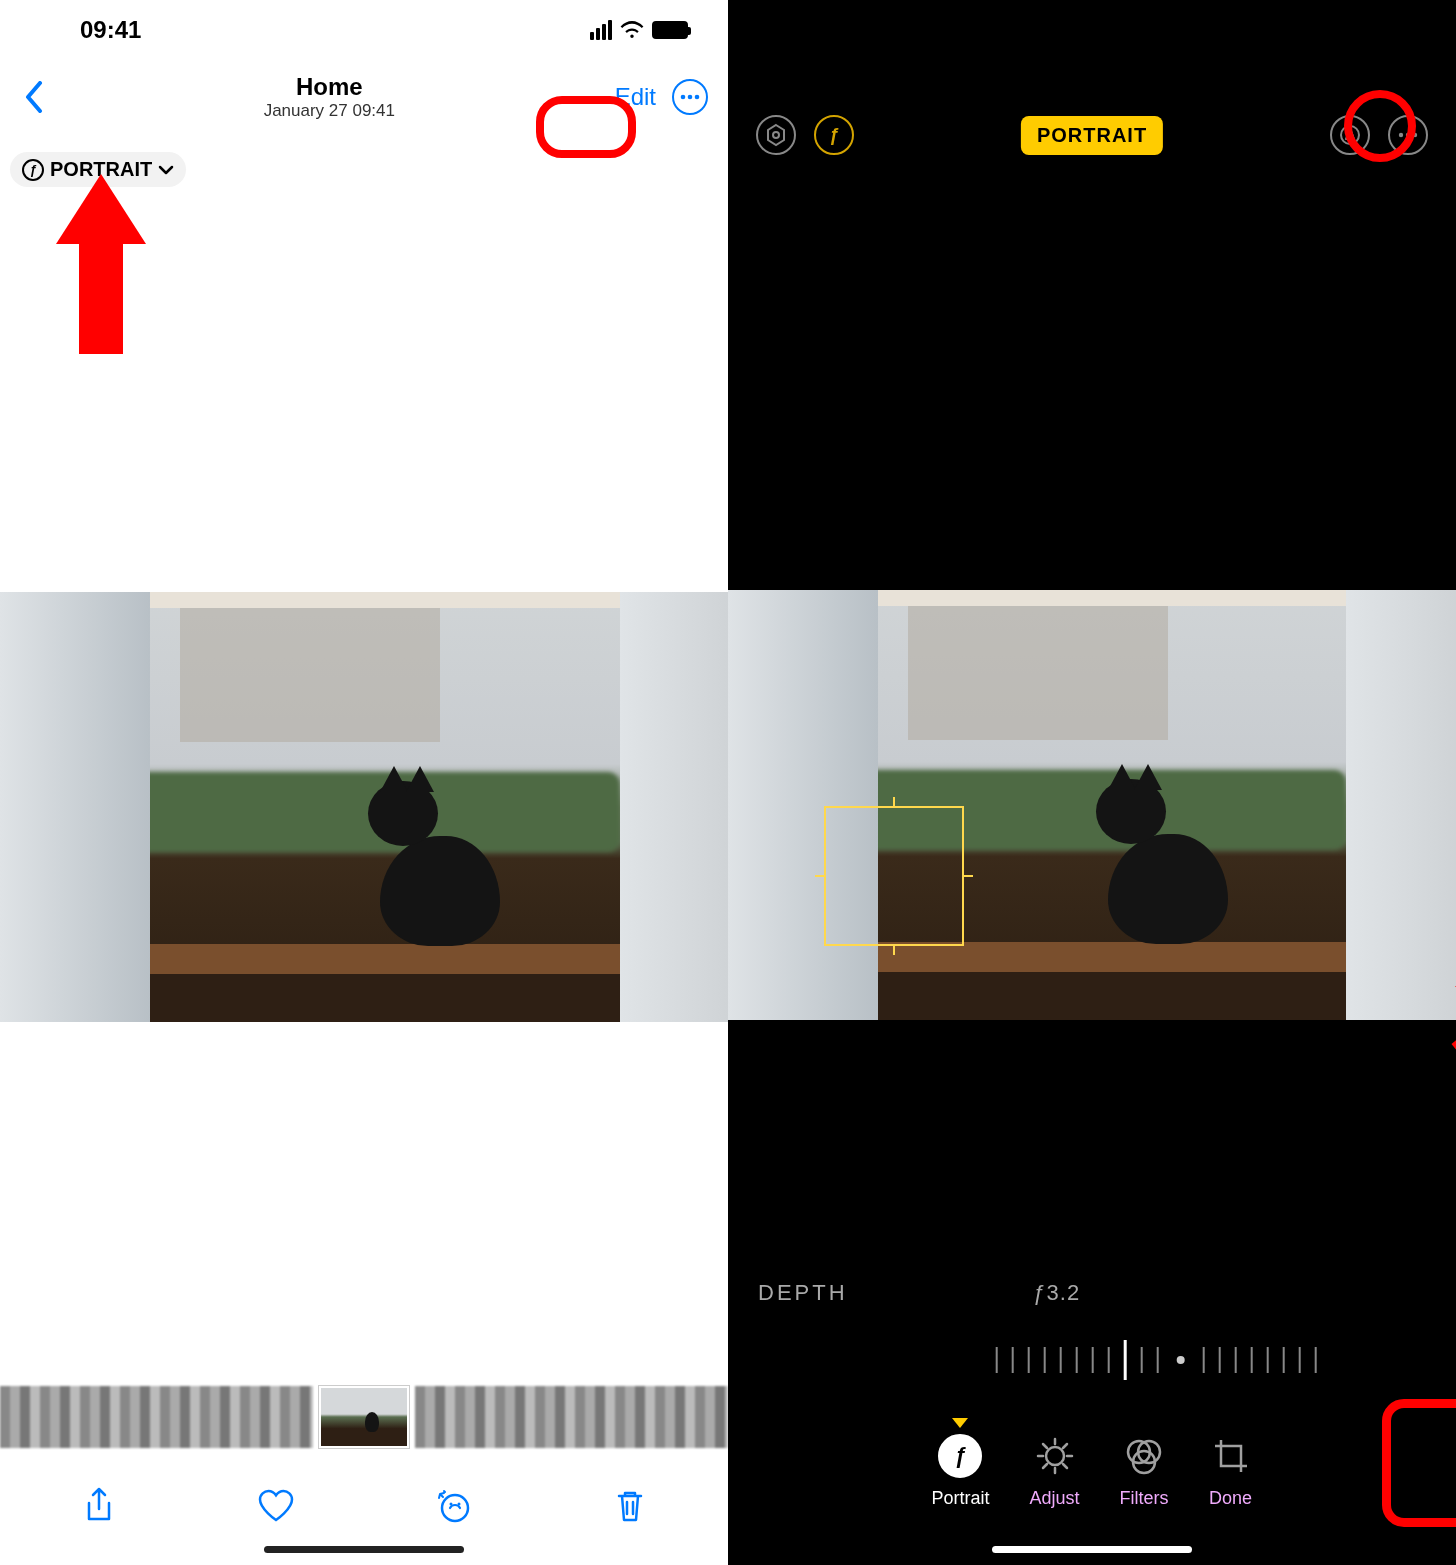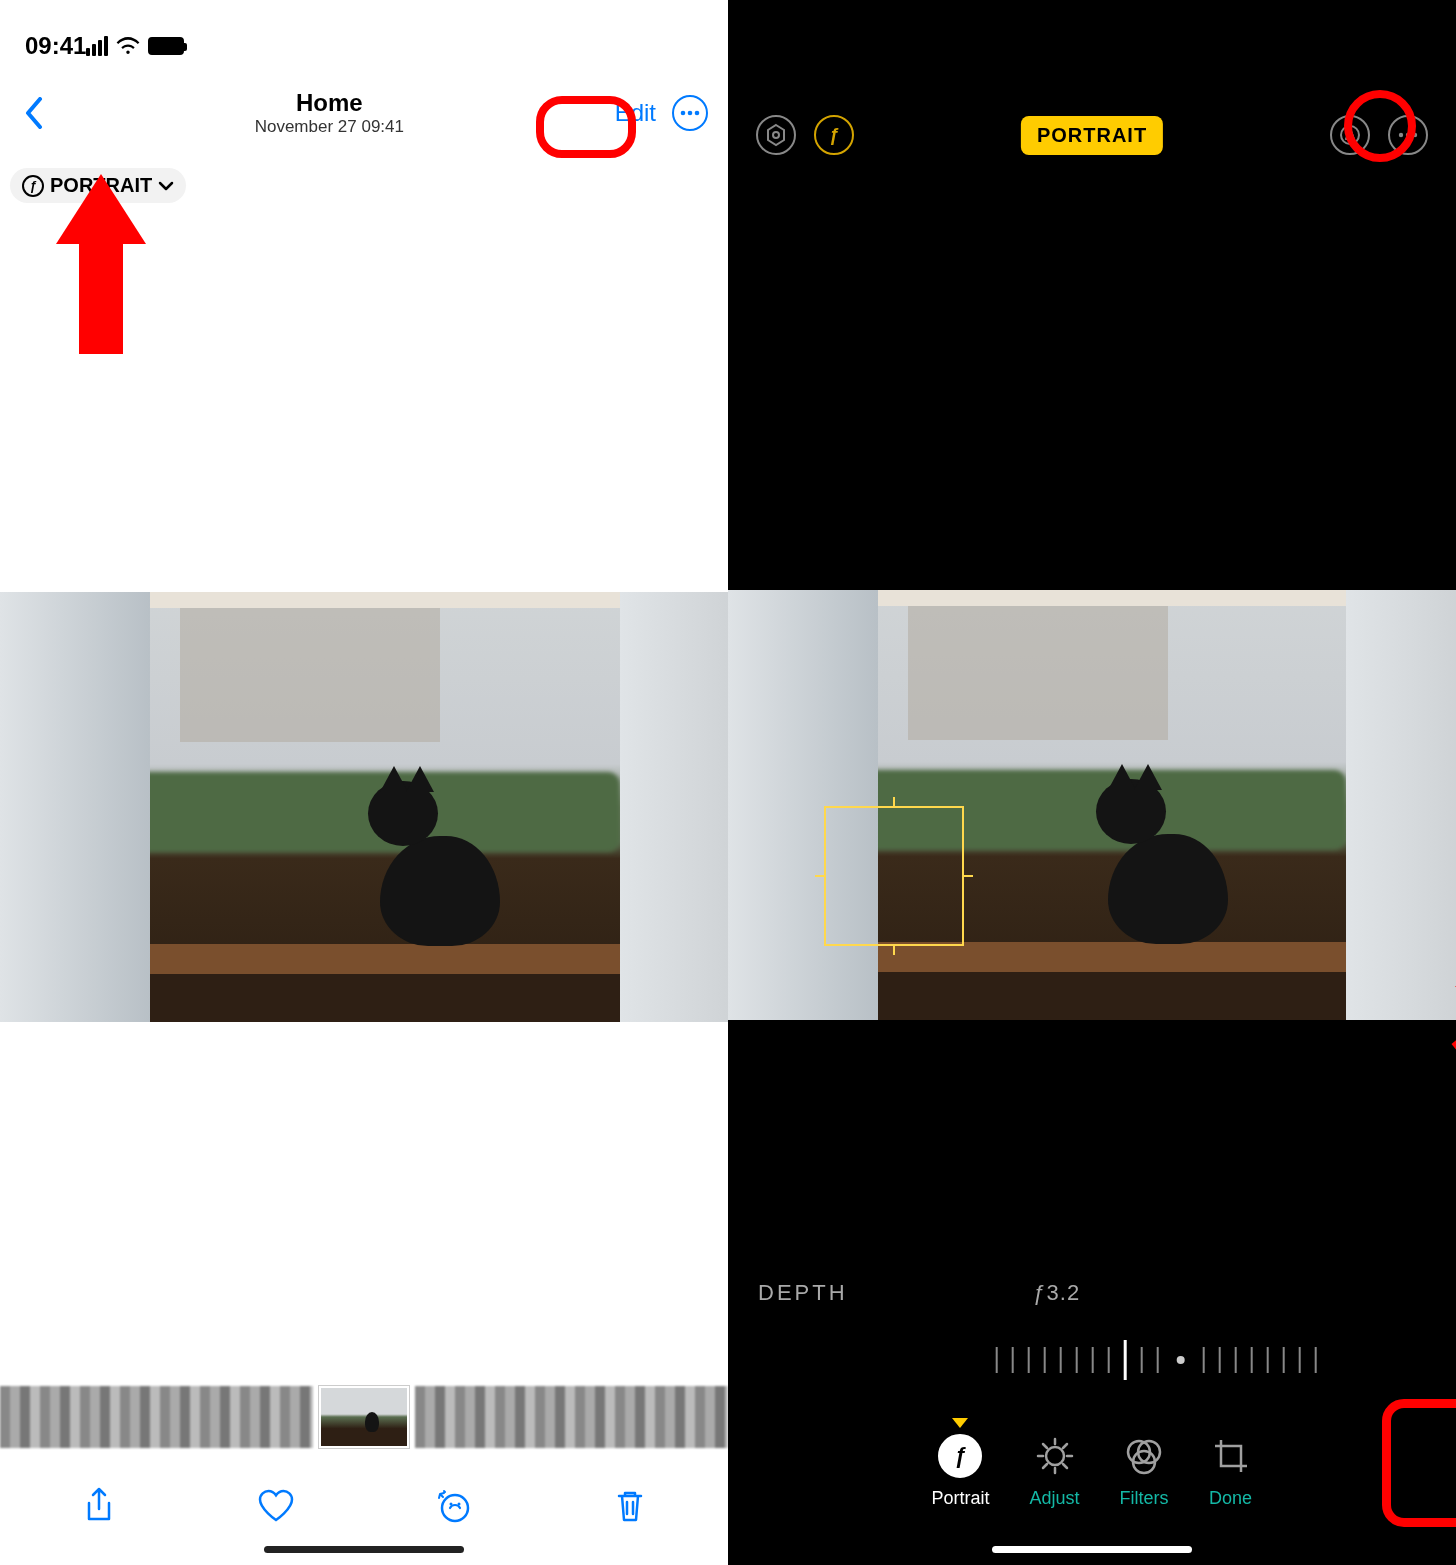--- a/index.html
+++ b/index.html
@@ -12,24 +12,24 @@
   }
   .panel { width: 50%; height: 100%; position: relative; overflow: hidden; }
   .panel-left { background: #fff; }
   .panel-right { background: #000; }
 
   
   .statusbar {
     height: 60px;
     display: flex;
     align-items: center;
-    padding: 0 40px 0 25px;
+    justify-content: space-between;
+    padding: 0 40px 0 80px;
     font-size: 24px;
     font-weight: 700;
-    margin-top: 16px;
   }
   .status-icons { display: flex; align-items: center; gap: 8px; }
   .signal { display: flex; align-items: flex-end; gap: 2px; }
   .signal span { width: 4px; background: #000; border-radius: 1px; }
   .signal span:nth-child(1) { height: 8px; }
   .signal span:nth-child(2) { height: 12px; }
   .signal span:nth-child(3) { height: 16px; }
   .signal span:nth-child(4) { height: 20px; }
   .wifi { font-size: 22px; }
   .battery {
@@ -231,21 +231,21 @@
   .slider .tick-l { width:2px; height:26px; background:#888; }
   .slider .tick-cur { width:3px; height:40px; background:#fff; }
   .slider .dot { width:8px; height:8px; background:#ccc; border-radius:50%; margin:0 4px; }
 
   .edit-modes {
     position:absolute; bottom:56px; left:0; right:0;
     display:flex; justify-content:center; gap:40px;
   }
   .mode {
     display:flex; flex-direction:column; align-items:center; gap:10px;
-    color:#14b8a6; font-size:18px;
+    color:#f0abfc; font-size:18px;
   }
   .mode .mico {
     width:44px; height:44px; display:flex; align-items:center; justify-content:center;
     border:2px solid #a0a0a0; border-radius:50%; color:#a0a0a0;
   }
   .mode.sel { color:#fff; }
   .mode.sel .mico { background:#fff; color:#000; border-color:#fff; }
   .mode.sel::before {
     content:""; width:0; height:0; border-left:8px solid transparent; border-right:8px solid transparent;
     border-top:10px solid #ffcc00; position:absolute; top:-16px;
@@ -288,21 +288,21 @@
   </div>
 
   <div class="navbar">
     <div class="back-btn">
       <svg width="20" height="32" viewBox="0 0 20 32">
           <path d="M16 2L4 16l12 14" stroke="#007aff" stroke-width="4" fill="none" stroke-linecap="round" stroke-linejoin="round"></path>
         </svg>
     </div>
     <div class="nav-center">
       <div class="nav-title">Home</div>
-      <div class="nav-subtitle">November 27  09:41</div>
+      <div class="nav-subtitle">January 27  09:41</div>
     </div>
     <div class="nav-right">
       <span class="edit-btn">Edit</span>
       <span class="more-btn">
         <svg width="20" height="6" viewBox="0 0 20 6">
             <circle cx="3" cy="3" r="2.3" fill="#007aff"></circle>
             <circle cx="10" cy="3" r="2.3" fill="#007aff"></circle>
             <circle cx="17" cy="3" r="2.3" fill="#007aff"></circle>
           </svg>
       </span>

